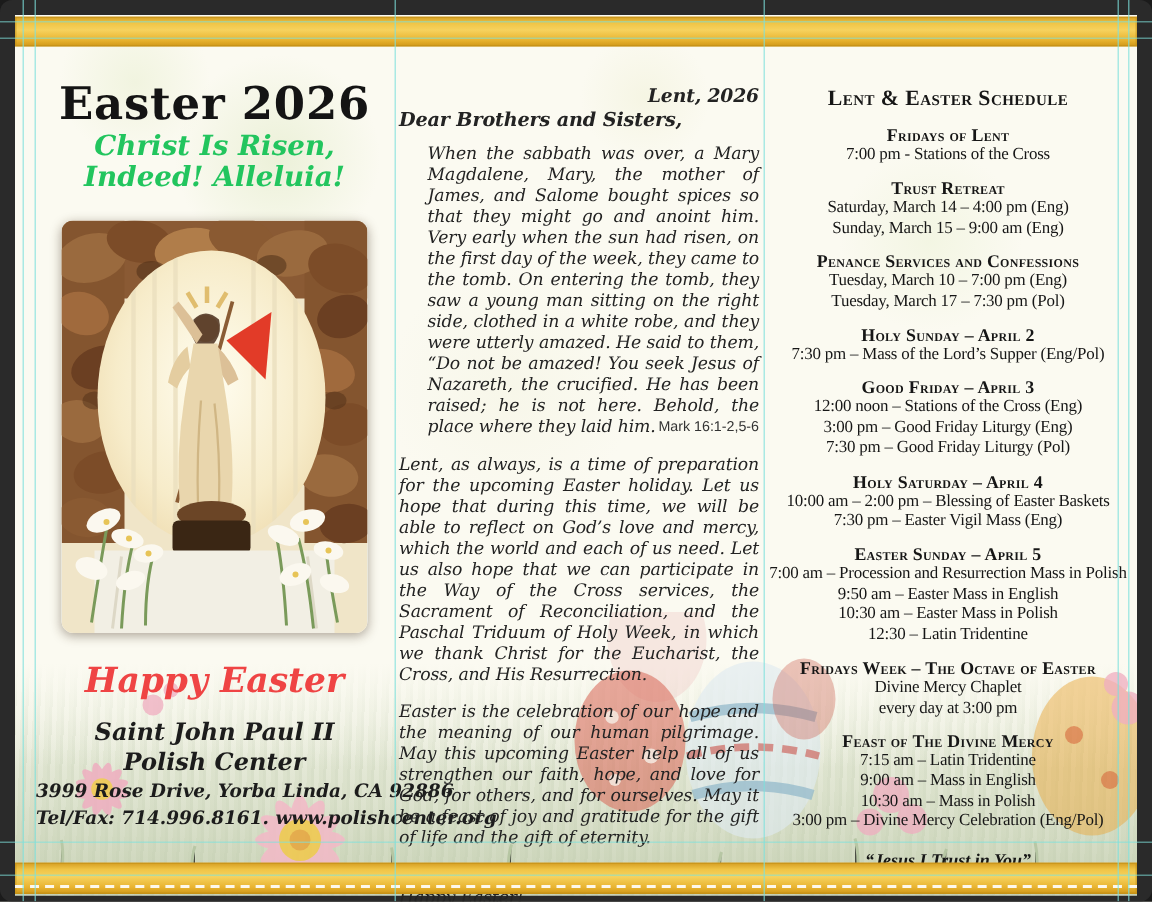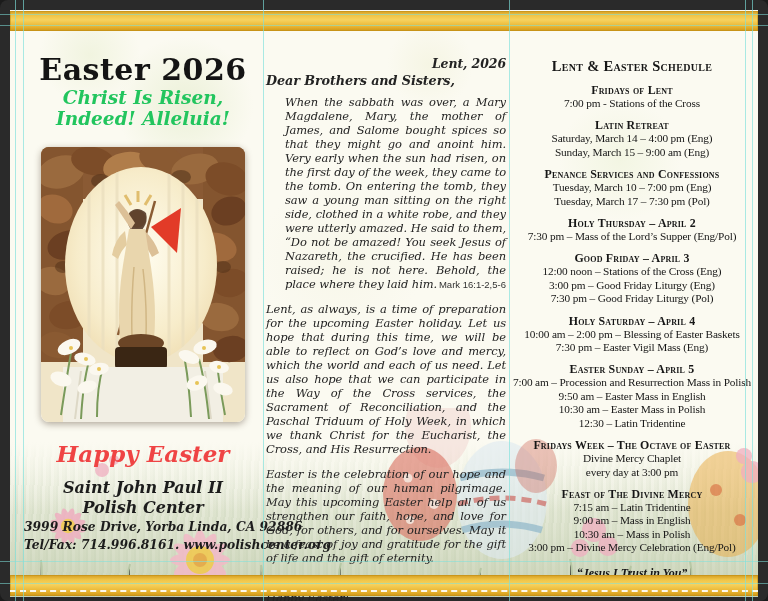--- a/index.html
+++ b/index.html
@@ -275,31 +275,31 @@
   </div>
 
   <div class="col col-sched">
     <div class="sched-title">Lent &amp; Easter Schedule</div>
 
     <div class="sched-section">
       <div class="sched-heading">Fridays of Lent</div>
       <div class="sched-line">7:00 pm - Stations of the Cross</div>
     </div>
     <div class="sched-section">
-      <div class="sched-heading">Latin Retreat</div>
+      <div class="sched-heading">Trust Retreat</div>
       <div class="sched-line">Saturday, March 14 – 4:00 pm (Eng)</div>
       <div class="sched-line">Sunday, March 15 – 9:00 am (Eng)</div>
     </div>
     <div class="sched-section">
       <div class="sched-heading">Penance Services and Confessions</div>
       <div class="sched-line">Tuesday, March 10 – 7:00 pm (Eng)</div>
       <div class="sched-line">Tuesday, March 17 – 7:30 pm (Pol)</div>
     </div>
     <div class="sched-section">
-      <div class="sched-heading">Holy Thursday – April 2</div>
+      <div class="sched-heading">Holy Sunday – April 2</div>
       <div class="sched-line">7:30 pm – Mass of the Lord’s Supper (Eng/Pol)</div>
     </div>
     <div class="sched-section">
       <div class="sched-heading">Good Friday – April 3</div>
       <div class="sched-line">12:00 noon – Stations of the Cross (Eng)</div>
       <div class="sched-line">3:00 pm – Good Friday Liturgy (Eng)</div>
       <div class="sched-line">7:30 pm – Good Friday Liturgy (Pol)</div>
     </div>
     <div class="sched-section">
       <div class="sched-heading">Holy Saturday – April 4</div>

